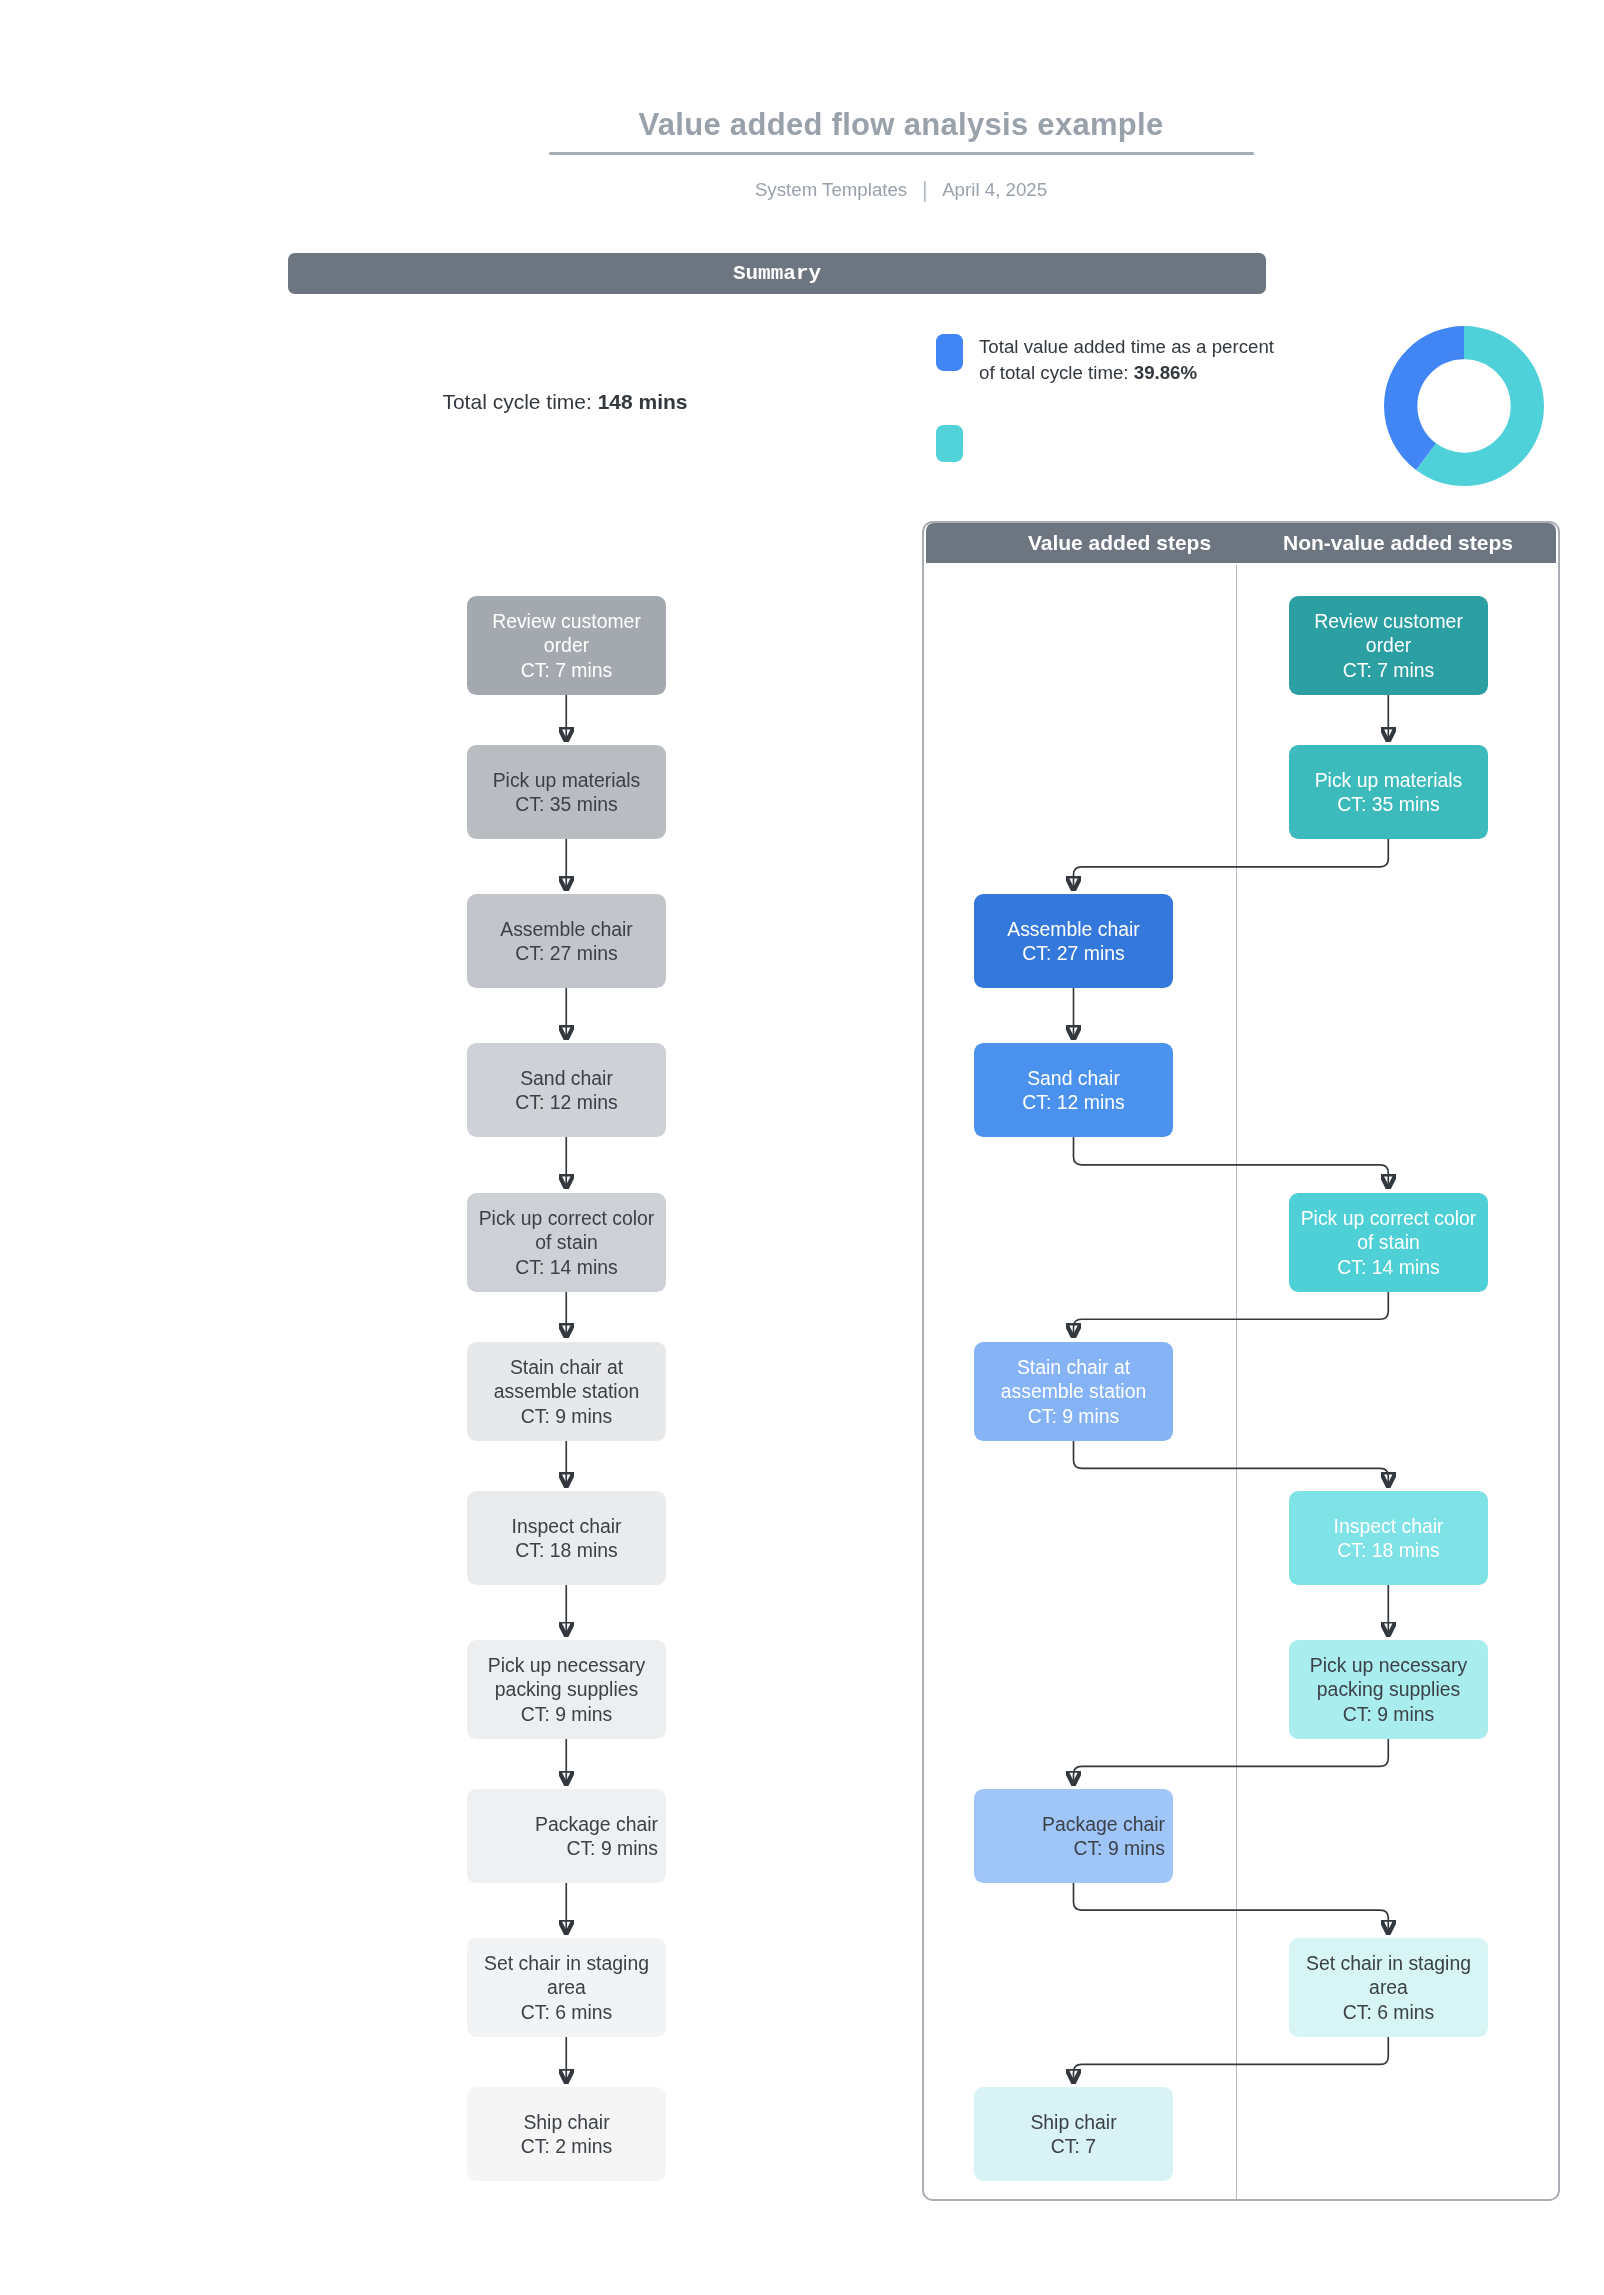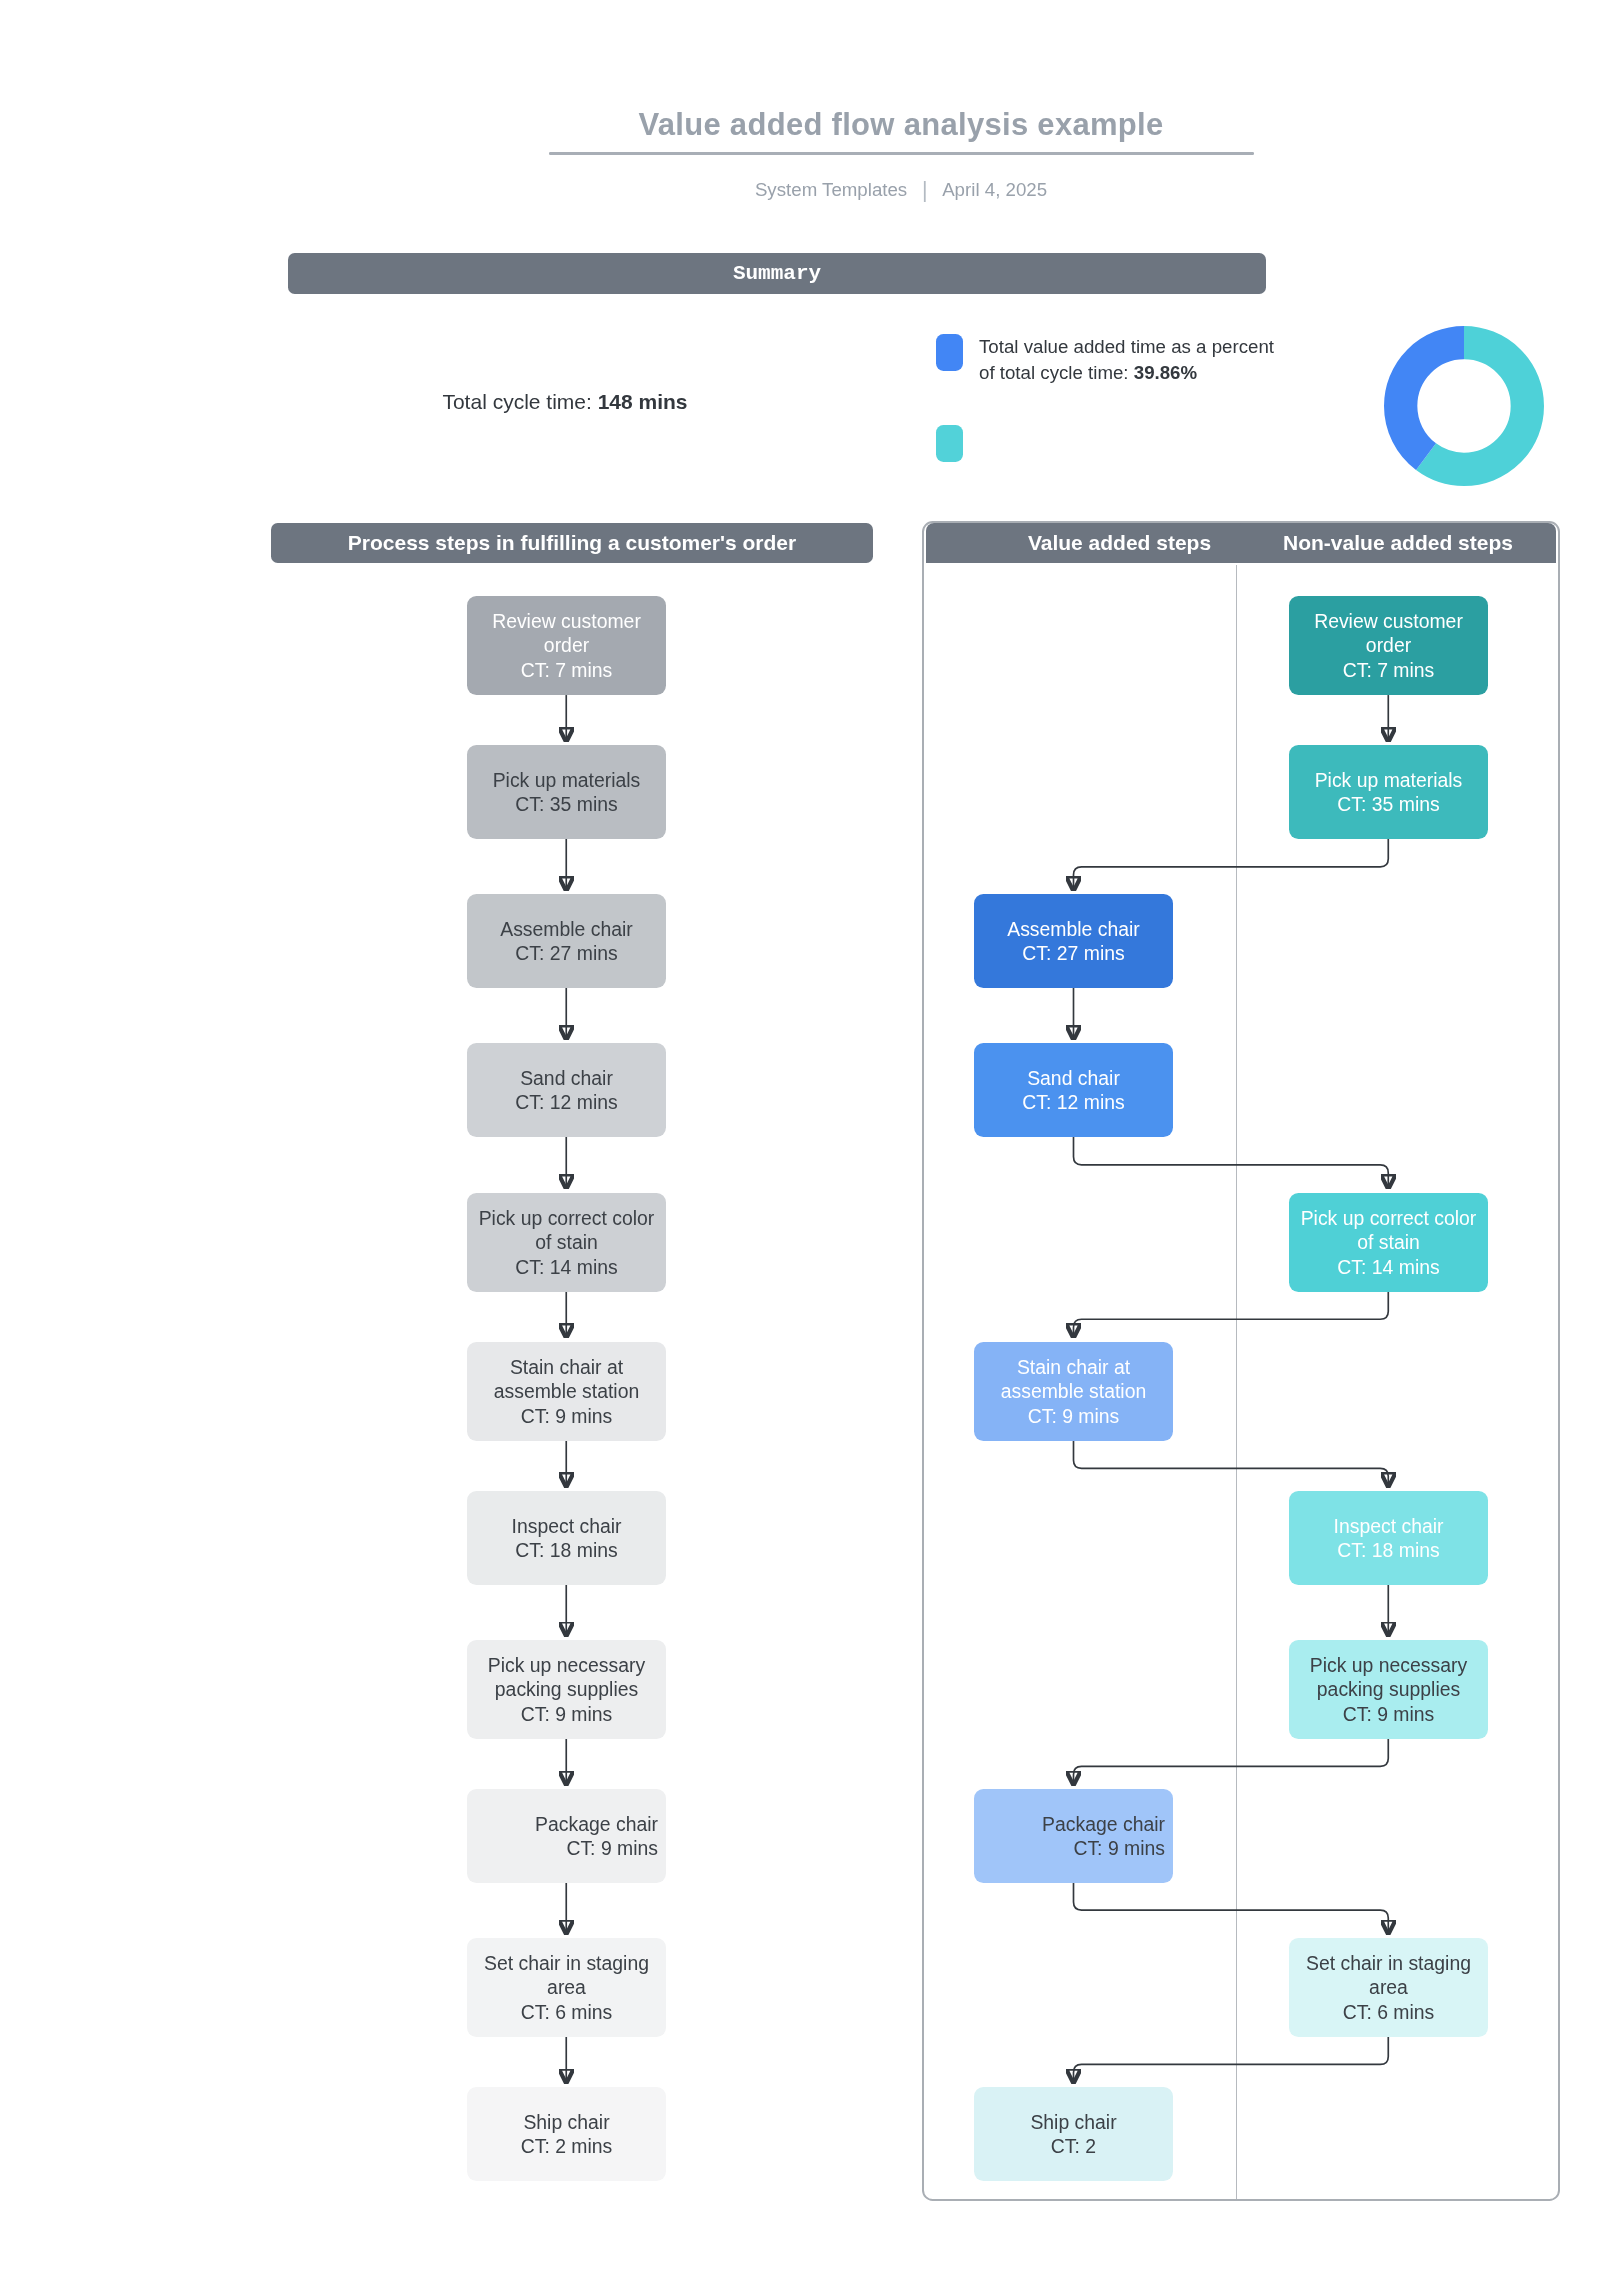--- a/index.html
+++ b/index.html
@@ -137,21 +137,20 @@
     <path d="M1606 1478 V1553" marker-end="url(#ah)"></path>
     <path d="M1606 1701 V1731 Q1606 1743 1618 1743 H2065 Q2077 1743 2077 1755 V1776" marker-end="url(#ah)"></path>
     <path d="M2077 1932 V1962 Q2077 1974 2065 1974 H1618 Q1606 1974 1606 1986 V1999" marker-end="url(#ah)"></path>
     <path d="M1606 2155 V2185 Q1606 2197 1618 2197 H2065 Q2077 2197 2077 2209 V2222" marker-end="url(#ah)"></path>
     <path d="M2077 2370 V2445" marker-end="url(#ah)"></path>
     <path d="M2077 2601 V2631 Q2077 2643 2065 2643 H1618 Q1606 2643 1606 2655 V2668" marker-end="url(#ah)"></path>
     <path d="M1606 2816 V2846 Q1606 2858 1618 2858 H2065 Q2077 2858 2077 2870 V2891" marker-end="url(#ah)"></path>
     <path d="M2077 3047 V3077 Q2077 3089 2065 3089 H1618 Q1606 3089 1606 3101 V3114" marker-end="url(#ah)"></path>
   </svg>
 
-  <div class="bar" id="process-header">Process steps in fulfilling a customer's order</div>
 
   <div class="step col-left row1" style="background: rgb(164, 169, 176); color: rgb(255, 255, 255);">
       <span>Review customer order</span>
       <span>CT: 7 mins</span>
     </div>
   <div class="step col-left row2" style="background: rgb(185, 189, 194); color: rgb(60, 65, 71);">
       <span>Pick up materials</span>
       <span>CT: 35 mins</span>
     </div>
   <div class="step col-left row3" style="background: rgb(194, 198, 202); color: rgb(60, 65, 71);">
@@ -232,17 +231,17 @@
   <div class="step col-va row6" style="background: rgb(133, 179, 246); color: rgb(255, 255, 255);">
       <span>Stain chair at assemble station</span>
       <span>CT: 9 mins</span>
     </div>
   <div class="step col-va row9" style="background: rgb(160, 197, 249); color: rgb(60, 65, 71);">
       <span>Package chair</span>
       <span>CT: 9 mins</span>
     </div>
   <div class="step col-va row11" style="background: rgb(217, 242, 245); color: rgb(60, 65, 71);">
       <span>Ship chair</span>
-      <span>CT: 2</span>
+      <span>CT: 7</span>
     </div>
 
 </div>
 
 
 </body></html>

